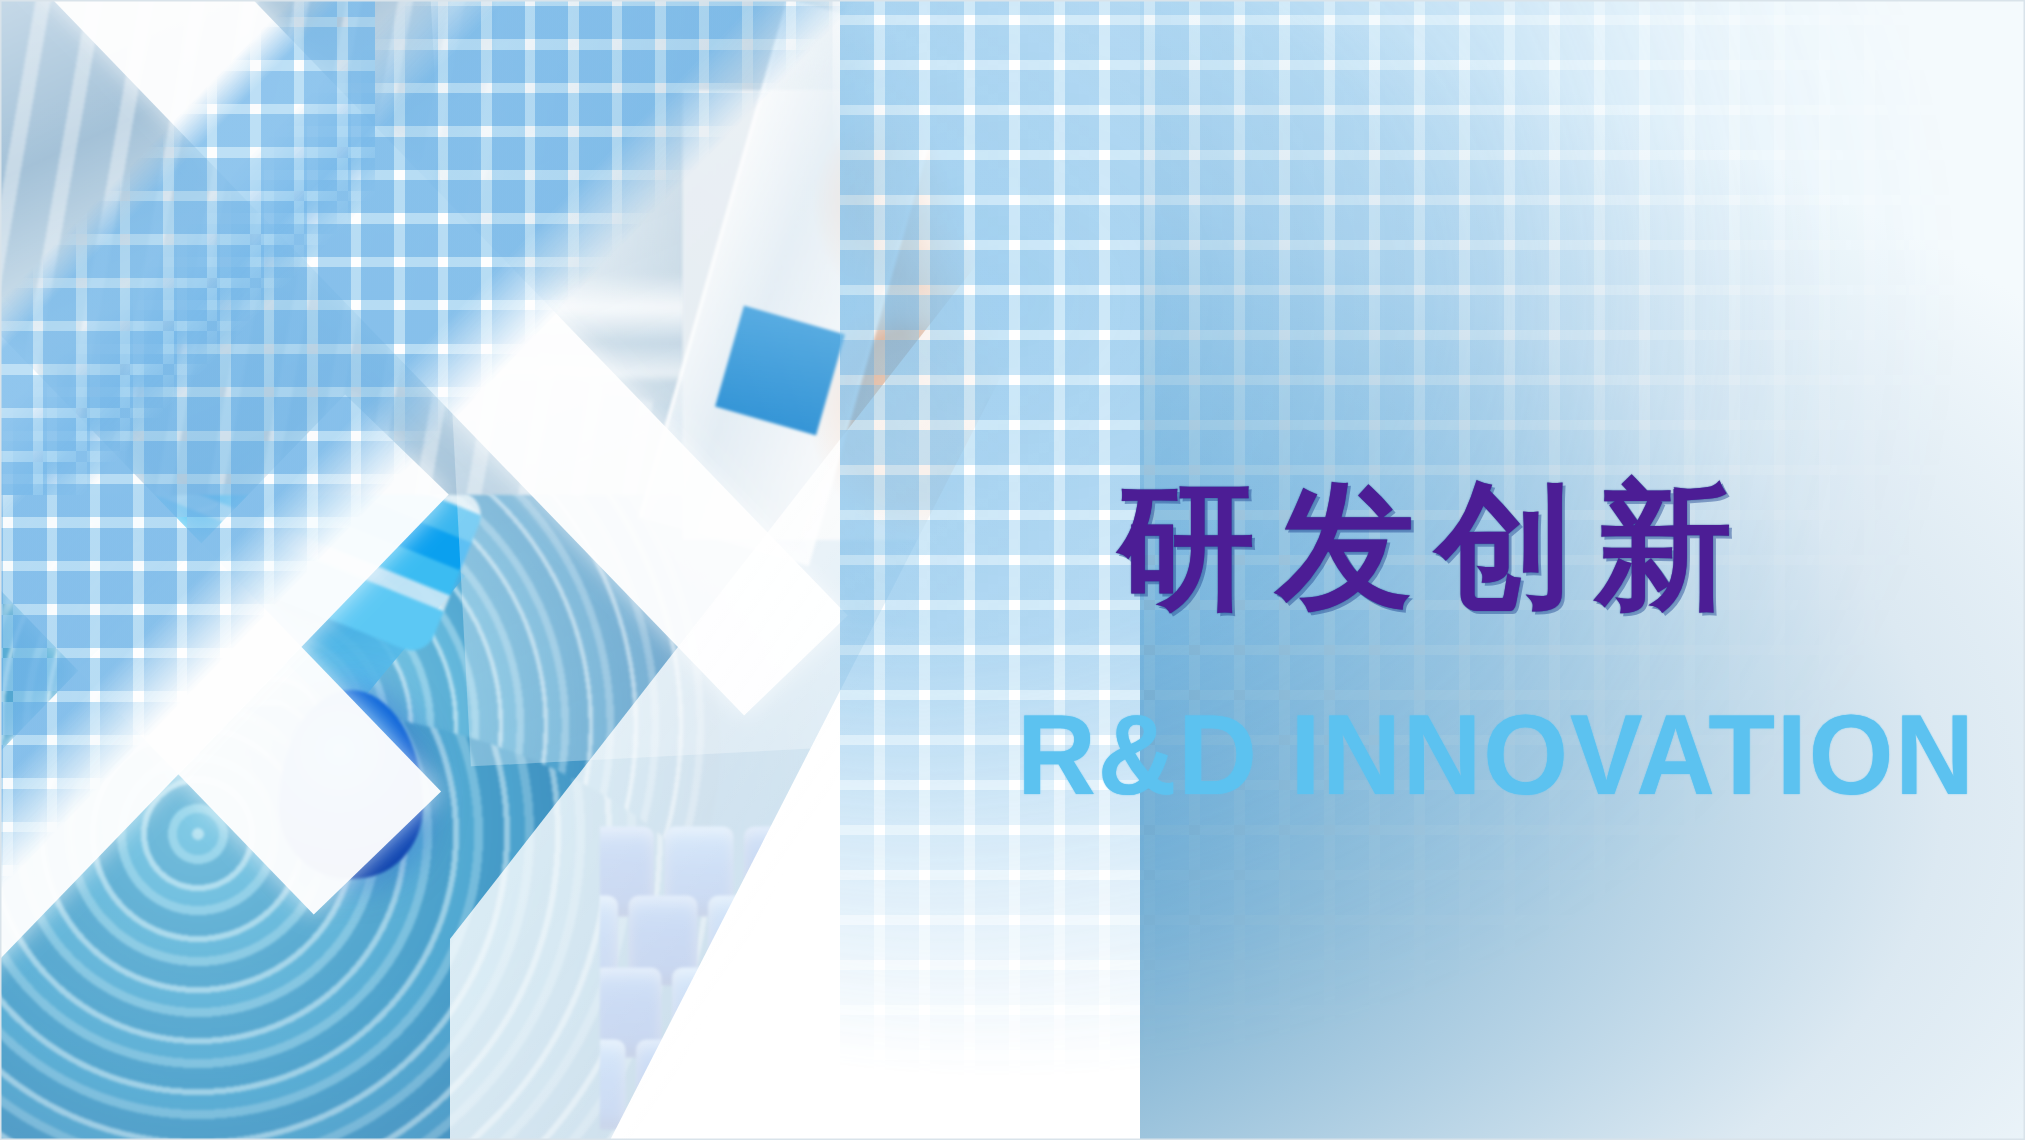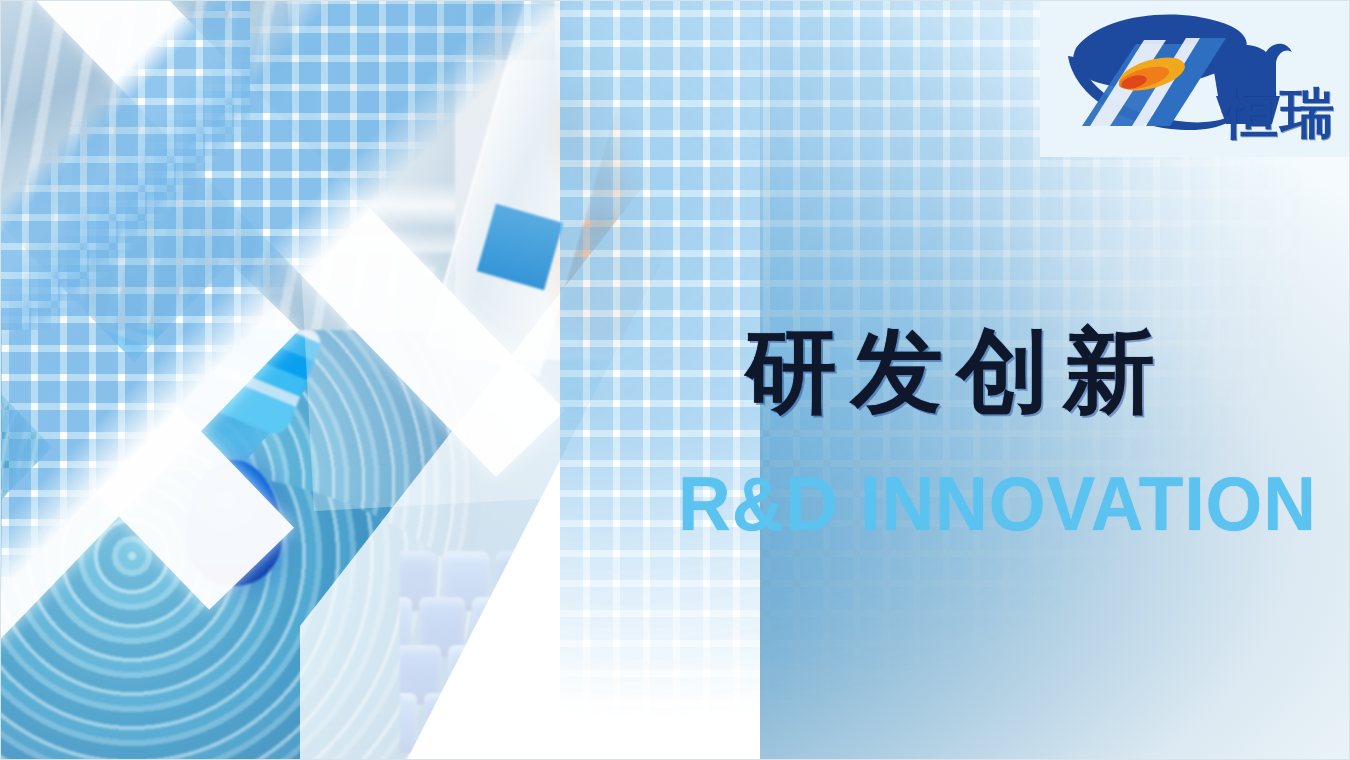--- a/index.html
+++ b/index.html
@@ -243,24 +243,24 @@
       repeating-linear-gradient(0deg,  rgba(160,210,242,.8) 0 22px, rgba(160,210,242,0) 22px 29px);
     background-blend-mode:multiply;
     -webkit-mask-image:linear-gradient(134deg, rgba(0,0,0,0) 0 34%, rgba(0,0,0,1) 40% 58%, rgba(0,0,0,0) 66%);
     mask-image:linear-gradient(134deg, rgba(0,0,0,0) 0 34%, rgba(0,0,0,1) 40% 58%, rgba(0,0,0,0) 66%);
     opacity:.85;filter:blur(.5px);
   }
 
   
   .title-cn{
     position:absolute;left:745px;top:326px;
-    font-family:Liberation Serif, serif;
+    font-family:Liberation Mono, monospace;
     font-size:92px;font-weight:bold;
     letter-spacing:14px;
-    color:#0f172a;
+    color:#4c1d95;
     line-height:1;
     white-space:nowrap;
     text-shadow:0 0 1px #1f4490, 2px 2px 0 rgba(31,68,144,.45);
   }
   .title-en{
     position:absolute;left:678px;top:466px;
     font-family:"Liberation Sans","DejaVu Sans",sans-serif;
     font-size:76px;font-weight:bold;
     letter-spacing:1px;
     color:#5cc2f0;
@@ -370,42 +370,15 @@
     <div class="mosaic-left"></div>
     <div class="mosaic-topstrip"></div>
   </div>
 
   <div class="mosaic-right"></div>
 
   <div class="title-cn">研发创新</div>
 
   <div class="title-en">R&amp;D INNOVATION</div>
 
-  <div class="logo-box">
-    <div class="logo-inner">
-      <svg width="310" height="157" viewBox="0 0 310 157">
-
-        <path d="M36 48 C60 16, 130 6, 180 22 C206 30, 214 44, 200 58
-                 C176 80, 120 92, 74 86 C44 82, 26 68, 36 48 Z" fill="#1d4a9e"></path>
-        <path d="M28 56 C34 96, 84 128, 146 130 C178 131, 200 120, 206 106
-                 C196 118, 172 124, 148 122 C96 118, 48 94, 40 58 Z" fill="#1d4a9e"></path>
-
-        <path d="M96 44 L160 44 L104 126 L42 126 Z" fill="#2f6fc2" opacity="0.95"></path>
-        <path d="M118 42 L170 42 L116 126 L66 126 Z" fill="#ffffff" opacity="0.0"></path>
-        <path d="M104 40 L126 40 L70 126 L50 126 Z" fill="#ffffff" opacity="0.85"></path>
-        <path d="M146 38 L168 38 L112 126 L92 126 Z" fill="#ffffff" opacity="0.85"></path>
-        <path d="M136 40 L204 40 L150 124 L86 124 Z" fill="#2f6fc2" opacity="0.0"></path>
-        <path d="M160 38 L186 38 L130 126 L106 126 Z" fill="#2f6fc2"></path>
-
-        <path d="M172 60 C186 44, 212 40, 226 52 C232 42, 246 40, 252 52
-                 C246 48, 238 52, 236 62 L236 96 L178 96 Z" fill="#1d4a9e"></path>
-        <path d="M176 96 L240 96 L232 124 L186 124 Z" fill="#1d4a9e"></path>
-
-        <ellipse cx="112" cy="74" rx="34" ry="14" transform="rotate(-16 112 74)" fill="#f2a81d"></ellipse>
-        <ellipse cx="104" cy="78" rx="26" ry="9" transform="rotate(-16 104 78)" fill="#ef7d1a"></ellipse>
-        <ellipse cx="94" cy="82" rx="13" ry="6" transform="rotate(-16 94 82)" fill="#e0471a"></ellipse>
-      </svg>
-      <div class="logo-cn">恒瑞</div>
-    </div>
-  </div>
 
   <div class="frame"></div>
 </div>
 
 </body></html>

